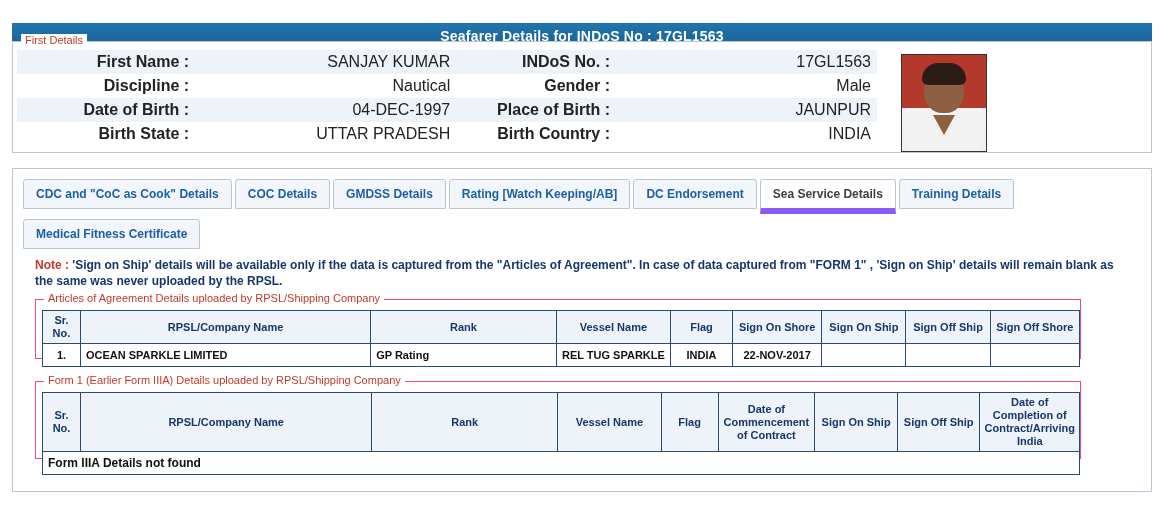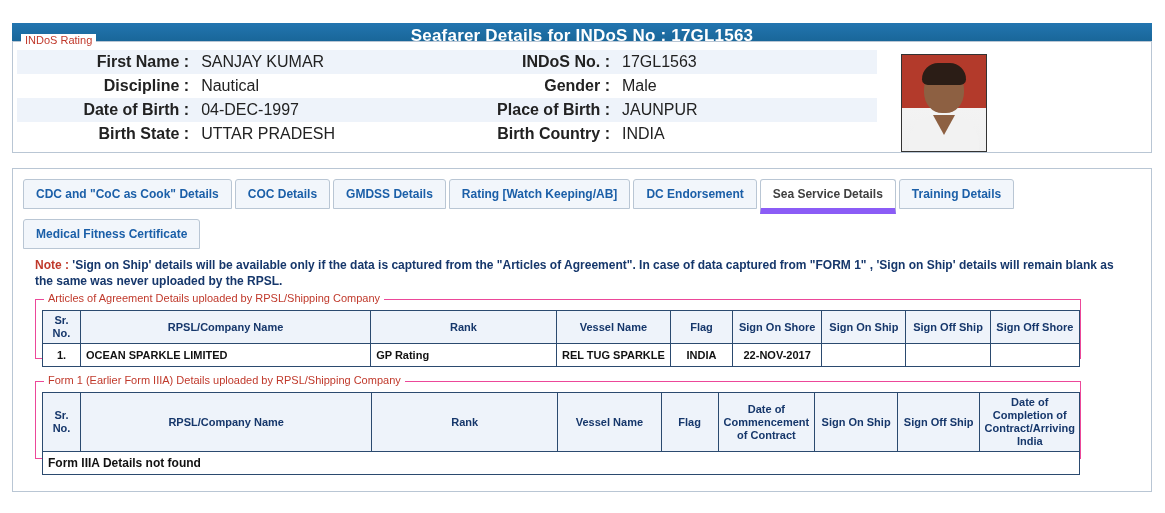--- a/index.html
+++ b/index.html
@@ -19,21 +19,21 @@
   
   .title-bar {
     position: absolute;
     left: 12px;
     top: 23px;
     width: 1140px;
     height: 26px;
     background: #1b6ca8;
     background: linear-gradient(#2275b0, #15608f);
     color: #ffffff;
-    font-size: 17px;
+    font-size: 14px;
     font-weight: bold;
     text-align: center;
     line-height: 26px;
     letter-spacing: .2px;
   }
 
   
   .panel {
     position: absolute;
     border: 1px solid #b9c6d4;
@@ -68,21 +68,21 @@
     color: #222;
   }
   .indos-table tr:nth-child(odd) td { background: #eef3fa; }
   .indos-table tr:nth-child(even) td { background: #ffffff; }
   .lbl {
     text-align: right;
     font-weight: bold;
     white-space: nowrap;
   }
   .val {
-    text-align: left;
+    text-align: right;
     font-weight: normal;
   }
   .col-a { width: 170px; }
   .col-b { width: 260px; }
   .col-c { width: 150px; }
   .col-d { width: 260px; }
 
   #photo {
     position: absolute;
     left: 888px;
@@ -250,21 +250,21 @@
   }
 </style>
 </head>
 <body>
 
 <div id="page">
 
   <div class="title-bar">Seafarer Details for INDoS No : 17GL1563</div>
 
   <div class="panel" id="indos-panel">
-    <div class="legend">INDoS Rating</div>
+    <div class="legend">First Details</div>
 
     <table class="indos-table">
       <tbody>
         <tr>
           <td class="lbl col-a">First Name :</td>
           <td class="val col-b">SANJAY KUMAR</td>
           <td class="lbl col-c">INDoS No. :</td>
           <td class="val col-d">17GL1563</td>
         </tr>
         <tr>

